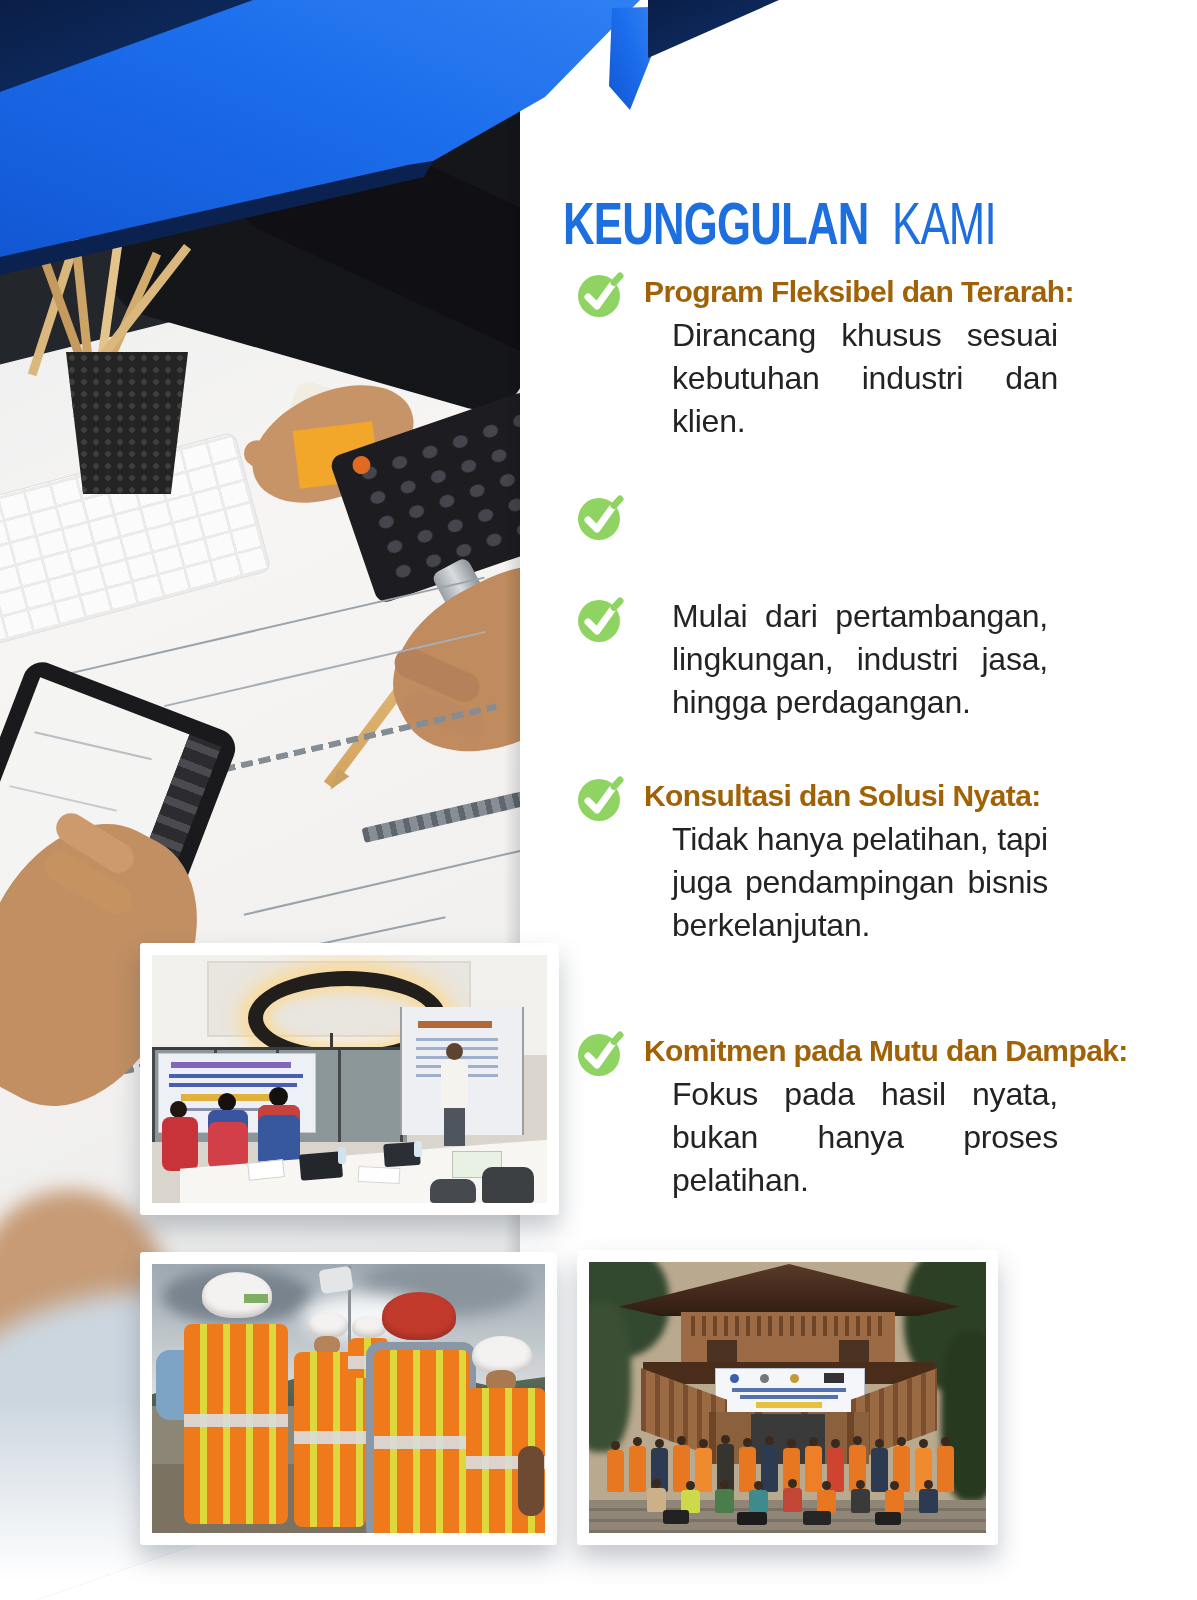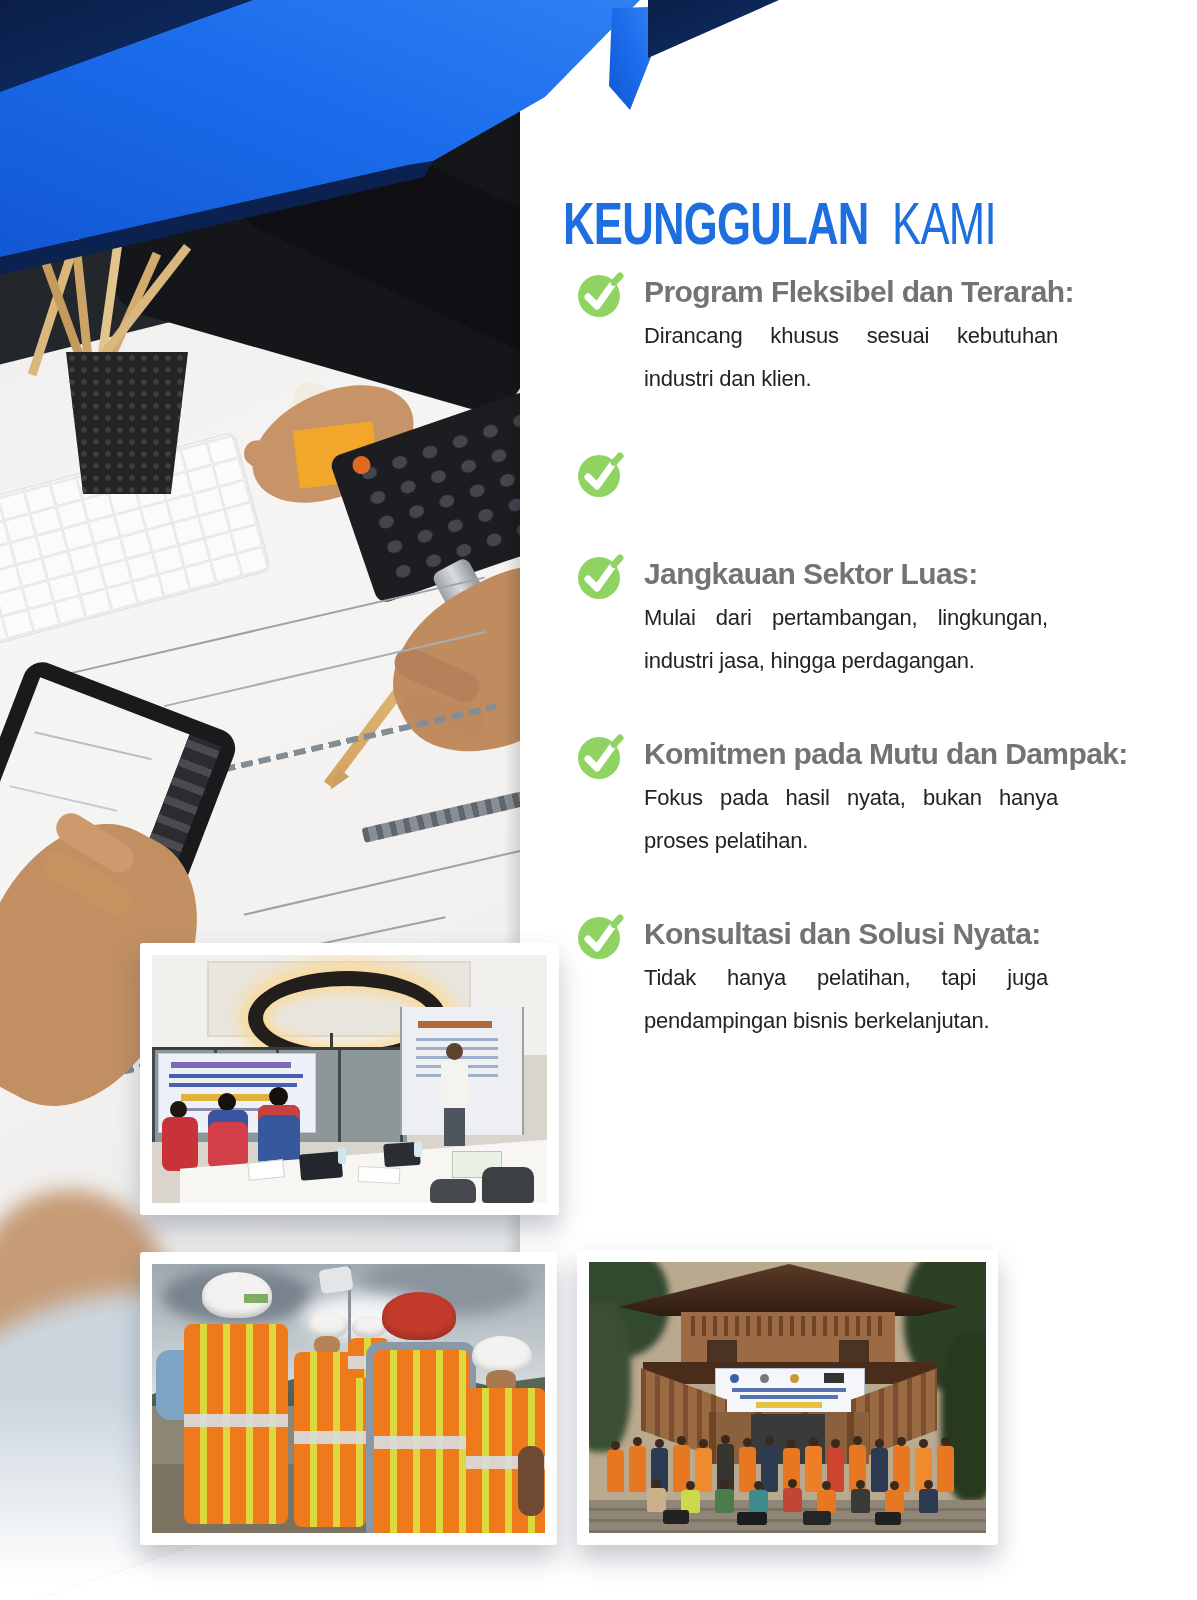--- a/index.html
+++ b/index.html
@@ -22,22 +22,22 @@
   
   #title{position:absolute;left:563px;top:190px;z-index:40;white-space:nowrap;}
   #title .t1,#title .t2{display:inline-block;font-size:59px;color:#1d6fe0;transform:scaleX(.74);transform-origin:left center;letter-spacing:-1px;}
   #title .t1{font-weight:700;}
   #title .t2{font-weight:400;margin-left:-88px;}
   #advantages{position:absolute;left:578px;top:270px;width:470px;z-index:40;}
   .adv-item{display:flex;align-items:flex-start;margin-bottom:50px;}
   .adv-item.gap-lg{margin-bottom:82px;}
   .check-wrap{flex:0 0 46px;margin-top:2px;}
   .adv-text{margin-left:20px;width:414px;}
-  .adv-heading{font-size:30px;font-weight:700;color:#737373;letter-spacing:-.6px;line-height:44px;white-space:nowrap;}
-  .adv-body{font-size:22px;color:#232323;line-height:43px;letter-spacing:-.2px;text-align:justify;text-align-last:left;}
+  .adv-heading{font-size:30px;font-weight:700;color:#a16207;letter-spacing:-.6px;line-height:44px;white-space:nowrap;}
+  .adv-body{font-size:32px;color:#232323;line-height:43px;letter-spacing:-.2px;text-align:justify;text-align-last:left;margin-left:28px;}
 
   
   .hiviz{position:absolute;background:#ef7a1c;border-radius:8px;overflow:hidden;}
   .hiviz::before{content:"";position:absolute;inset:0;background:repeating-linear-gradient(90deg,transparent 0 16px,#dbe23f 16px 23px);opacity:.9;}
   .hiviz::after{content:"";position:absolute;left:0;right:0;top:45%;height:13px;background:#d9dde0;opacity:.9;}
   .helmet{position:absolute;background:#f3f2f0;border-radius:50% 50% 42% 42%;box-shadow:inset 0 -4px 6px rgba(0,0,0,.18);}
 
   
   .pp{position:absolute;border-radius:4px 4px 2px 2px;}
   .pp::before{content:"";position:absolute;left:50%;top:-9px;width:9px;height:9px;margin-left:-5px;border-radius:50%;background:#3a291d;}
@@ -168,50 +168,49 @@
 
     <div class="adv-item">
       <span class="check-wrap">
         <svg width="46" height="46" viewBox="0 0 46 46">
             <circle cx="21" cy="24" r="21" fill="#8fd463"></circle>
             <path d="M10 25 L19 34 L34 13" fill="none" stroke="#ffffff" stroke-width="7" stroke-linecap="round" stroke-linejoin="round"></path>
             <path d="M36 10.5 L42 4" fill="none" stroke="#8fd463" stroke-width="7" stroke-linecap="round"></path>
           </svg>
       </span>
       <div class="adv-text">
-        <div class="adv-heading">Jangkauan Sektor Luas:</div>
         <div class="adv-body">Mulai dari pertambangan, lingkungan, industri jasa, hingga perdagangan.</div>
+      </div>
+    </div>
+
+    <div class="adv-item gap-lg">
+      <span class="check-wrap">
+        <svg width="46" height="46" viewBox="0 0 46 46">
+            <circle cx="21" cy="24" r="21" fill="#8fd463"></circle>
+            <path d="M10 25 L19 34 L34 13" fill="none" stroke="#ffffff" stroke-width="7" stroke-linecap="round" stroke-linejoin="round"></path>
+            <path d="M36 10.5 L42 4" fill="none" stroke="#8fd463" stroke-width="7" stroke-linecap="round"></path>
+          </svg>
+      </span>
+      <div class="adv-text">
+        <div class="adv-heading">Konsultasi dan Solusi Nyata:</div>
+        <div class="adv-body">Tidak hanya pelatihan, tapi juga pendampingan bisnis berkelanjutan.</div>
       </div>
     </div>
 
     <div class="adv-item">
       <span class="check-wrap">
         <svg width="46" height="46" viewBox="0 0 46 46">
             <circle cx="21" cy="24" r="21" fill="#8fd463"></circle>
             <path d="M10 25 L19 34 L34 13" fill="none" stroke="#ffffff" stroke-width="7" stroke-linecap="round" stroke-linejoin="round"></path>
             <path d="M36 10.5 L42 4" fill="none" stroke="#8fd463" stroke-width="7" stroke-linecap="round"></path>
           </svg>
       </span>
       <div class="adv-text">
         <div class="adv-heading">Komitmen pada Mutu dan Dampak:</div>
         <div class="adv-body">Fokus pada hasil nyata, bukan hanya proses pelatihan.</div>
-      </div>
-    </div>
-
-    <div class="adv-item gap-lg">
-      <span class="check-wrap">
-        <svg width="46" height="46" viewBox="0 0 46 46">
-            <circle cx="21" cy="24" r="21" fill="#8fd463"></circle>
-            <path d="M10 25 L19 34 L34 13" fill="none" stroke="#ffffff" stroke-width="7" stroke-linecap="round" stroke-linejoin="round"></path>
-            <path d="M36 10.5 L42 4" fill="none" stroke="#8fd463" stroke-width="7" stroke-linecap="round"></path>
-          </svg>
-      </span>
-      <div class="adv-text">
-        <div class="adv-heading">Konsultasi dan Solusi Nyata:</div>
-        <div class="adv-body">Tidak hanya pelatihan, tapi juga pendampingan bisnis berkelanjutan.</div>
       </div>
     </div>
   </div>
 
   <div class="photo-frame" style="left:140px;top:943px;width:419px;height:272px;">
     <div class="photo-inner" style="width:395px;height:248px;background:#d9d4cc;">
       <div class="abs" style="left:0;top:0;width:100%;height:100px;background:#f2f0ec;"></div>
       <div class="abs" style="left:55px;top:6px;width:260px;height:72px;background:#e9e6e0;border:2px solid #dcd8d0;"></div>
       <div class="abs" style="left:96px;top:16px;width:168px;height:64px;border:15px solid #211e1b;border-radius:50%;box-shadow:0 0 20px 8px rgba(255,214,130,.85), inset 0 0 14px 4px rgba(255,214,130,.9);"></div>
       <div class="abs" style="left:178px;top:78px;width:3px;height:42px;background:#3a3a3a;"></div>

